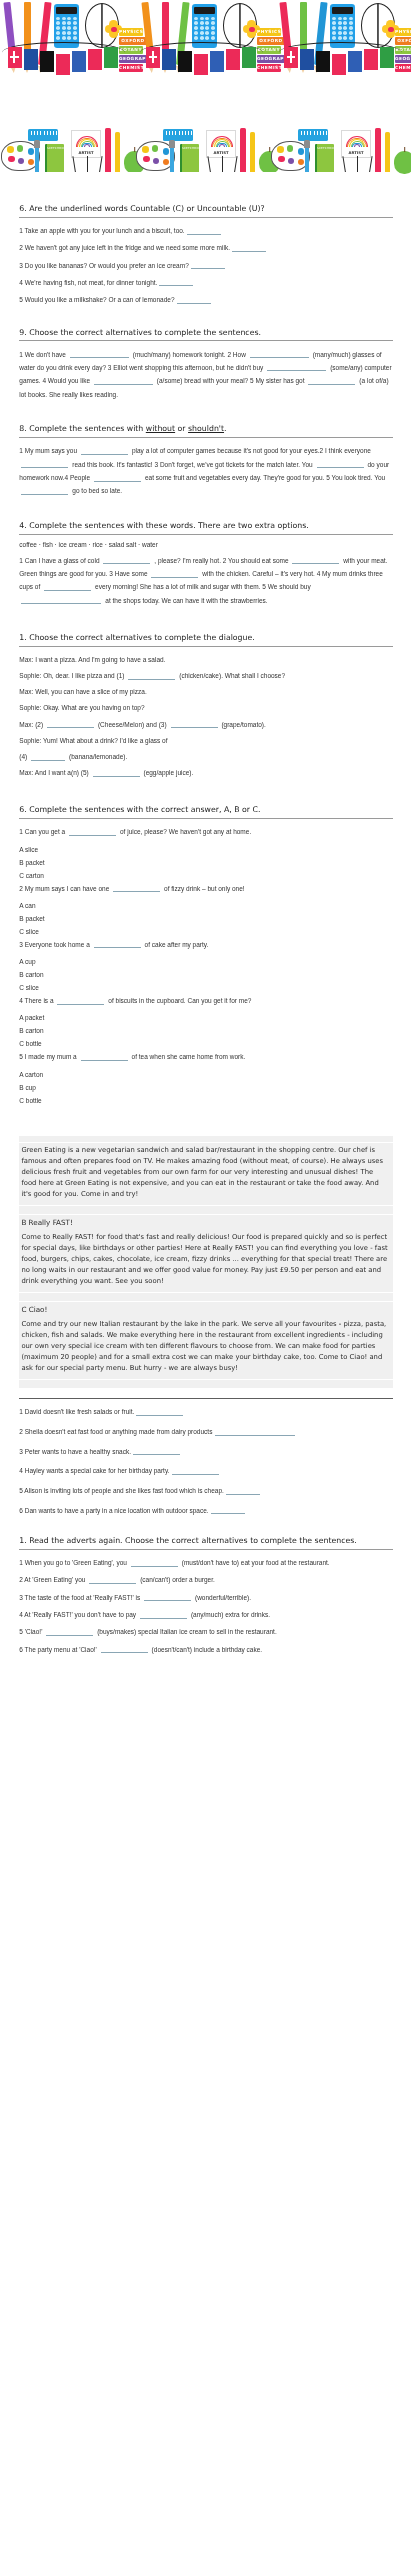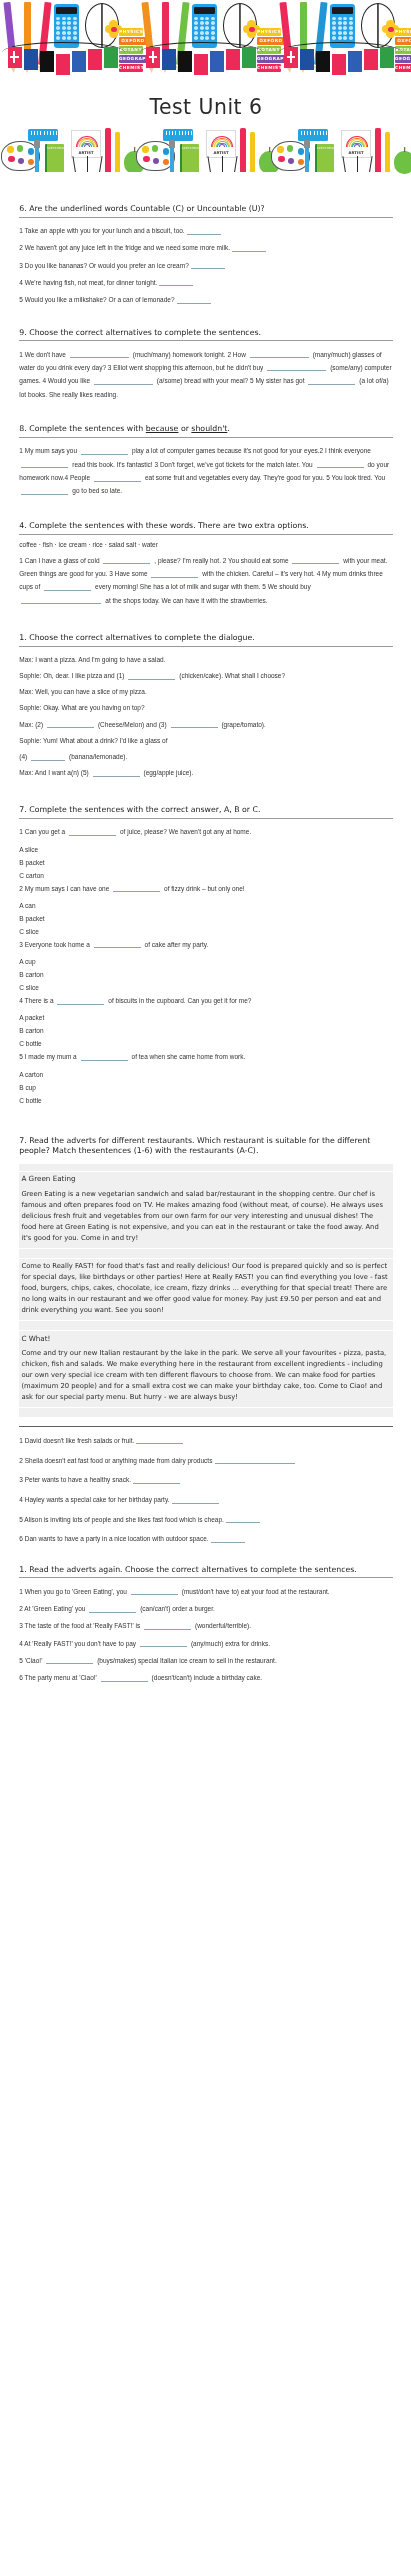--- a/index.html
+++ b/index.html
@@ -353,23 +353,20 @@
           <div style="position:absolute;left:5.9px;top:4.3px;width:2.1px;height:11.8px;background:#fff"></div>
           <div style="position:absolute;left:2.7px;top:9px;width:8.6px;height:2.1px;background:#fff"></div>
         </div>
         <div class="motif" style="left: 300px; top: 49px; width: 14px; height: 21.4px; background: rgb(31, 79, 160);"></div>
         <div class="motif" style="left: 316px; top: 51px; width: 14px; height: 21.4px; background: rgb(17, 17, 17);"></div>
         <div class="motif" style="left: 332px; top: 54px; width: 14px; height: 21.4px; background: rgb(236, 42, 88);"></div>
         <div class="motif" style="left: 348px; top: 51px; width: 14px; height: 21.4px; background: rgb(47, 95, 181);"></div>
         <div class="motif" style="left: 364px; top: 49px; width: 14px; height: 21.4px; background: rgb(236, 42, 88);"></div>
         <div class="motif" style="left: 380px; top: 47px; width: 14px; height: 21.4px; background: rgb(47, 158, 68);"></div>
       </div>
-    <div class="title-band">
-      <div class="title-text">Test Unit 6</div>
-    </div>
   </div>
 
   <div class="banner2">
     <div class="banner-tile" id="banner-art2">
         <div class="motif palette" style="left: 1.1px; top: 15px;">
           <i style="background: rgb(245, 197, 24); left: 5.4px; top: 4.3px;"></i>
           <i style="background: rgb(111, 193, 68); left: 15px; top: 3.2px;"></i>
           <i style="background: rgb(236, 42, 88); left: 6.4px; top: 14px;"></i>
           <i style="background: rgb(123, 79, 168); left: 16px; top: 16px;"></i>
           <i style="background: rgb(33, 150, 214); left: 26px; top: 6.4px;"></i>
@@ -499,21 +496,21 @@
 
     <section class="ex" style="margin-top:21.4px;">
       <div class="ex-title">9. Choose the correct alternatives to complete the sentences.</div>
       <hr class="hr">
       <p class="q para">
         <span>1 We don't have </span><span class="blank w3"></span><span> (much/many) homework tonight. 2 How </span><span class="blank w3"></span><span> (many/much) glasses of water do you drink every day? 3 Elliot went shopping this afternoon, but he didn't buy </span><span class="blank w3"></span><span> (some/any) computer games. 4 Would you like </span><span class="blank w3"></span><span> (a/some) bread with your meal? 5 My sister has got </span><span class="blank w2"></span><span> (a lot of/a) lot books. She really likes reading.</span>
       </p>
     </section>
 
     <section class="ex" style="margin-top:23.6px;">
-      <div class="ex-title"><span>8. Complete the sentences with </span><u>because</u><span> or </span><u>shouldn't</u><span>.</span></div>
+      <div class="ex-title"><span>8. Complete the sentences with </span><u>without</u><span> or </span><u>shouldn't</u><span>.</span></div>
       <hr class="hr">
       <p class="q para">
         <span>1 My mum says you </span><span class="blank w2"></span><span> play a lot of computer games because it's not good for your eyes.2 I think everyone </span><span class="blank w2"></span><span> read this book. It's fantastic! 3 Don't forget, we've got tickets for the match later. You </span><span class="blank w2"></span><span> do your homework now.4 People </span><span class="blank w2"></span><span> eat some fruit and vegetables every day. They're good for you. 5 You look tired. You </span><span class="blank w2"></span><span> go to bed so late.</span>
       </p>
     </section>
 
     <section class="ex" style="margin-top:23.6px;">
       <div class="ex-title">4. Complete the sentences with these words. There are two extra options.</div>
       <hr class="hr">
       <div class="wordbank">coffee · fish · ice cream · rice · salad salt · water</div>
@@ -529,21 +526,21 @@
       <p class="dialogue-line"><span>Sophie: Oh, dear. I like pizza and (1) </span><span class="blank w2"></span><span> (chicken/cake). What shall I choose?</span></p>
       <p class="dialogue-line"><span>Max: Well, you can have a slice of my pizza.</span></p>
       <p class="dialogue-line"><span>Sophie: Okay. What are you having on top?</span></p>
       <p class="dialogue-line"><span>Max: (2) </span><span class="blank w2"></span><span> (Cheese/Melon) and (3) </span><span class="blank w2"></span><span> (grape/tomato).</span></p>
       <p class="dialogue-line"><span>Sophie: Yum! What about a drink? I'd like a glass of</span></p>
       <p class="dialogue-line"><span>(4) </span><span class="blank"></span><span> (banana/lemonade).</span></p>
       <p class="dialogue-line"><span>Max: And I want a(n) (5) </span><span class="blank w2"></span><span> (egg/apple juice).</span></p>
     </section>
 
     <section class="ex" style="margin-top:26px;">
-      <div class="ex-title">7. Complete the sentences with the correct answer, A, B or C.</div>
+      <div class="ex-title">6. Complete the sentences with the correct answer, A, B or C.</div>
       <hr class="hr">
 
       <p class="q"><span>1 Can you get a </span><span class="blank w2"></span><span> of juice, please? We haven't got any at home.</span></p>
       <p class="opt">A slice</p>
       <p class="opt">B packet</p>
       <p class="opt">C carton</p>
 
       <p class="q"><span>2 My mum says I can have one </span><span class="blank w2"></span><span> of fizzy drink – but only one!</span></p>
       <p class="opt">A can</p>
       <p class="opt">B packet</p>
@@ -559,30 +556,29 @@
       <p class="opt">B carton</p>
       <p class="opt">C bottle</p>
 
       <p class="q"><span>5 I made my mum a </span><span class="blank w2"></span><span> of tea when she came home from work.</span></p>
       <p class="opt">A carton</p>
       <p class="opt">B cup</p>
       <p class="opt">C bottle</p>
     </section>
 
     <section class="ex" style="margin-top:29px;">
-      <div class="ex-title">7. Read the adverts for different restaurants. Which restaurant is suitable for the different people? Match thesentences (1-6) with the restaurants (A-C).</div>
 
       <div class="advert-wrap">
         <div class="advert-spacer"></div>
-        <div class="advert-head">A Green Eating</div>
         <div class="advert-body">Green Eating is a new vegetarian sandwich and salad bar/restaurant in the shopping centre. Our chef is famous and often prepares food on TV. He makes amazing food (without meat, of course). He always uses delicious fresh fruit and vegetables from our own farm for our very interesting and unusual dishes! The food here at Green Eating is not expensive, and you can eat in the restaurant or take the food away. And it's good for you. Come in and try!</div>
         <div class="advert-gap"></div>
+        <div class="advert-head">B Really FAST!</div>
         <div class="advert-body">Come to Really FAST! for food that's fast and really delicious! Our food is prepared quickly and so is perfect for special days, like birthdays or other parties! Here at Really FAST! you can find everything you love - fast food, burgers, chips, cakes, chocolate, ice cream, fizzy drinks ... everything for that special treat! There are no long waits in our restaurant and we offer good value for money. Pay just £9.50 per person and eat and drink everything you want. See you soon!</div>
         <div class="advert-gap"></div>
-        <div class="advert-head">C What!</div>
+        <div class="advert-head">C Ciao!</div>
         <div class="advert-body">Come and try our new Italian restaurant by the lake in the park. We serve all your favourites - pizza, pasta, chicken, fish and salads. We make everything here in the restaurant from excellent ingredients - including our own very special ice cream with ten different flavours to choose from. We can make food for parties (maximum 20 people) and for a small extra cost we can make your birthday cake, too. Come to Ciao! and ask for our special party menu. But hurry - we are always busy!</div>
         <div class="advert-gap"></div>
       </div>
 
       <hr class="match-hr">
       <p class="match-q"><span>1 David doesn't like fresh salads or fruit.</span><span class="blank w2"></span></p>
       <p class="match-q"><span>2 Sheila doesn't eat fast food or anything made from dairy products</span><span class="blank w4"></span></p>
       <p class="match-q"><span>3 Peter wants to have a healthy snack.</span><span class="blank w2"></span></p>
       <p class="match-q"><span>4 Hayley wants a special cake for her birthday party.</span><span class="blank w2"></span></p>
       <p class="match-q"><span>5 Alison is inviting lots of people and she likes fast food which is cheap.</span><span class="blank"></span></p>

